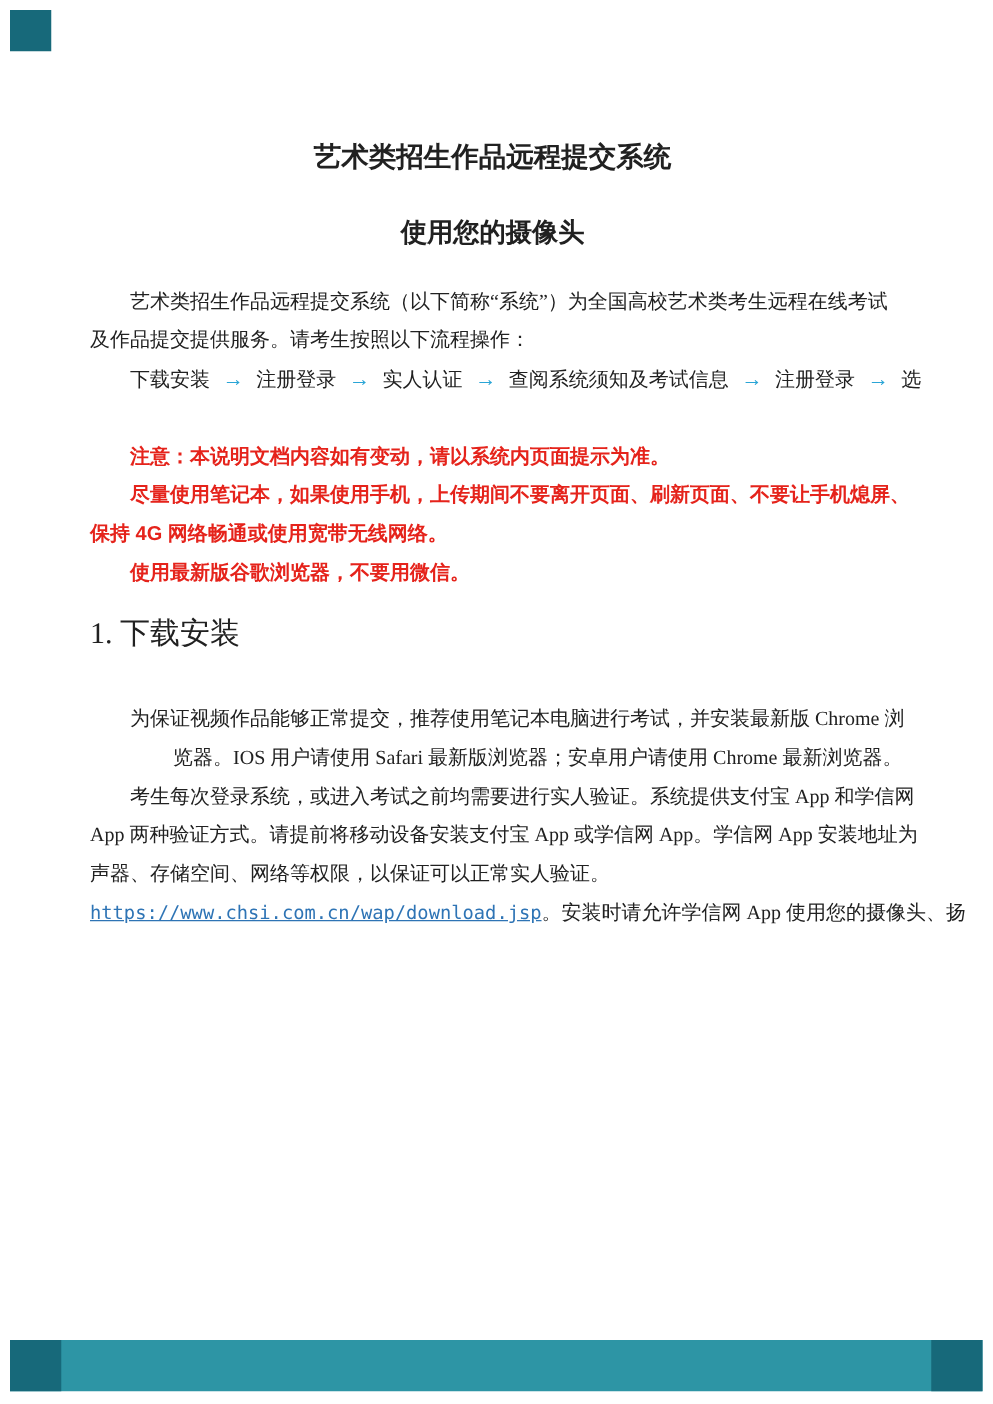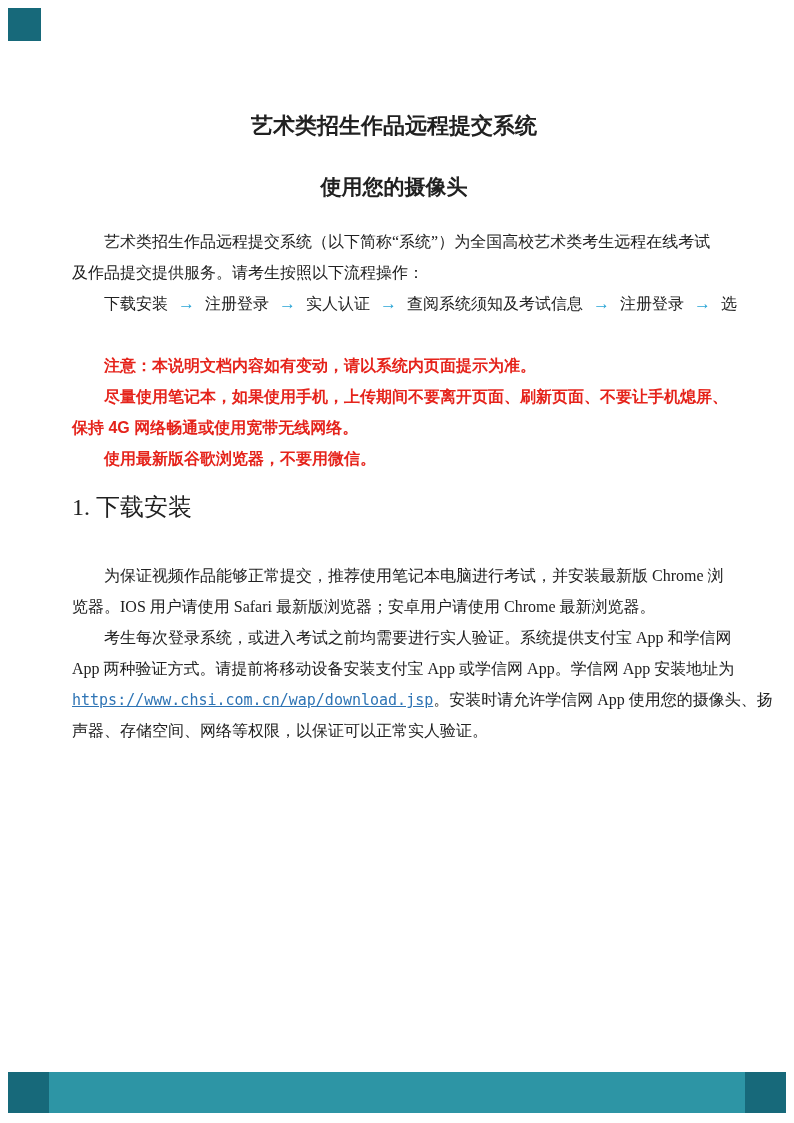--- a/index.html
+++ b/index.html
@@ -63,21 +63,21 @@
   .section-heading {
     position: absolute;
     left: 72px; top: 490px;
     margin: 0;
     font-family: "Liberation Serif", serif;
     font-weight: 400;
     font-size: 24px;
     line-height: 34px;
     color: var(--text, #212121);
   }
-  #para1 { top: 560px; }
+  #para1 { top: 560px; text-align: right; }
   #para2 { top: 622px; }
   .seg-arrow {
     color: var(--arrow, #2aa5d6);
     font-family: "Liberation Sans", sans-serif;
     font-weight: 700;
     font-size: 17px;
     margin: 0 10px;
   }
   .seg-link {
     color: var(--link, #2e74b5);
@@ -138,22 +138,22 @@
   <h3 class="section-heading">1. 下载安装</h3>
 
   <div id="para1" class="block">
       <div class="line">　　为保证视频作品能够正常提交，推荐使用笔记本电脑进行考试，并安装最新版 Chrome 浏</div>
       <div class="line">览器。IOS 用户请使用 Safari 最新版浏览器；安卓用户请使用 Chrome 最新浏览器。</div>
     </div>
 
   <div id="para2" class="block">
       <div class="line"><span>　　考生每次登录系统，或进入考试之前均需要进行实人验证。系统提供支付宝 App 和学信网</span></div>
       <div class="line"><span>App 两种验证方式。请提前将移动设备安装支付宝 App 或学信网 App。学信网 App 安装地址为</span></div>
+      <div class="line"><span>声器、存储空间、网络等权限，以保证可以正常实人验证。</span></div>
       <div class="line"><a class="seg-link" href="#">https://www.chsi.com.cn/wap/download.jsp</a><span>。安装时请允许学信网 App 使用您的摄像头、扬</span></div>
-      <div class="line"><span>声器、存储空间、网络等权限，以保证可以正常实人验证。</span></div>
     </div>
 
   <div class="page-number">1 / 14</div>
 
   <div class="bottom-bar">
     <div class="cap left"></div>
     <div class="cap right"></div>
   </div>
 
 </div>

